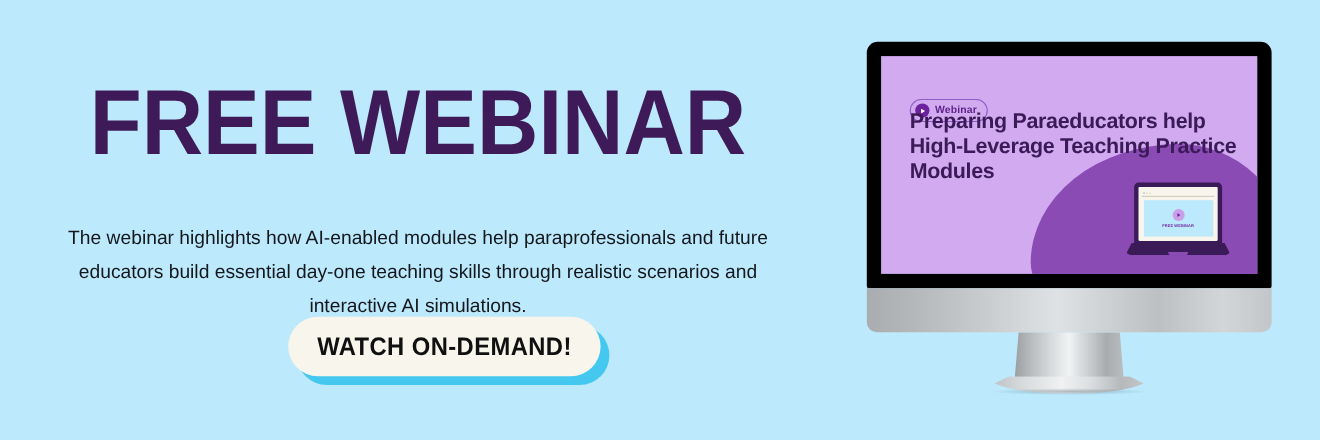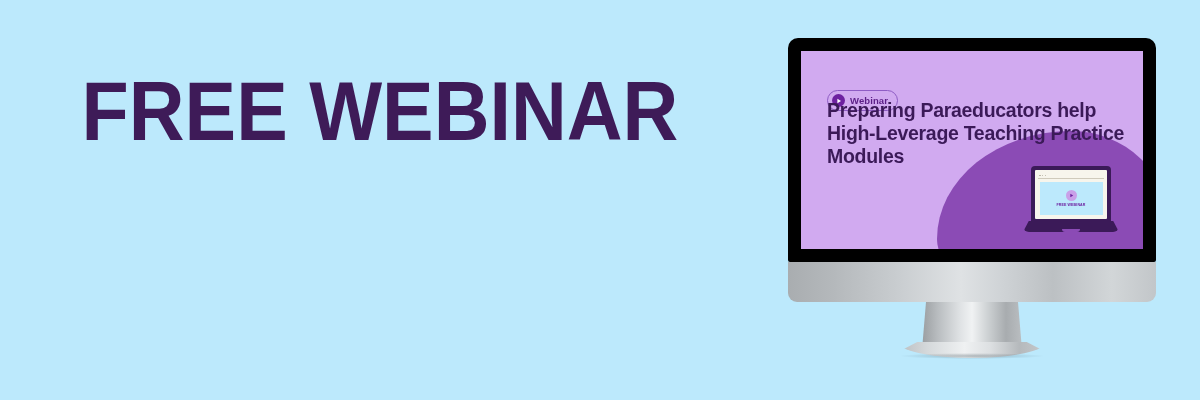--- a/index.html
+++ b/index.html
@@ -347,21 +347,28 @@
 </style>
 </head>
 <body>
 
 <div class="banner">
 
   <div class="left-col">
 
     <div class="headline">FREE WEBINAR</div>
 
-
+    <p class="subcopy">The webinar highlights how AI-enabled modules help paraprofessionals and future educators build essential day-one teaching skills through realistic scenarios and interactive AI simulations.</p>
+
+    <div class="cta-wrap">
+      <div class="cta-shadow"></div>
+      <button class="cta-button">
+        <span class="cta-label">WATCH ON-DEMAND!</span>
+      </button>
+    </div>
   </div>
 
   <div class="monitor">
 
     <div class="monitor-body">
       <div class="screen">
 
         <div class="blob"></div>
 
         <div class="badge">

